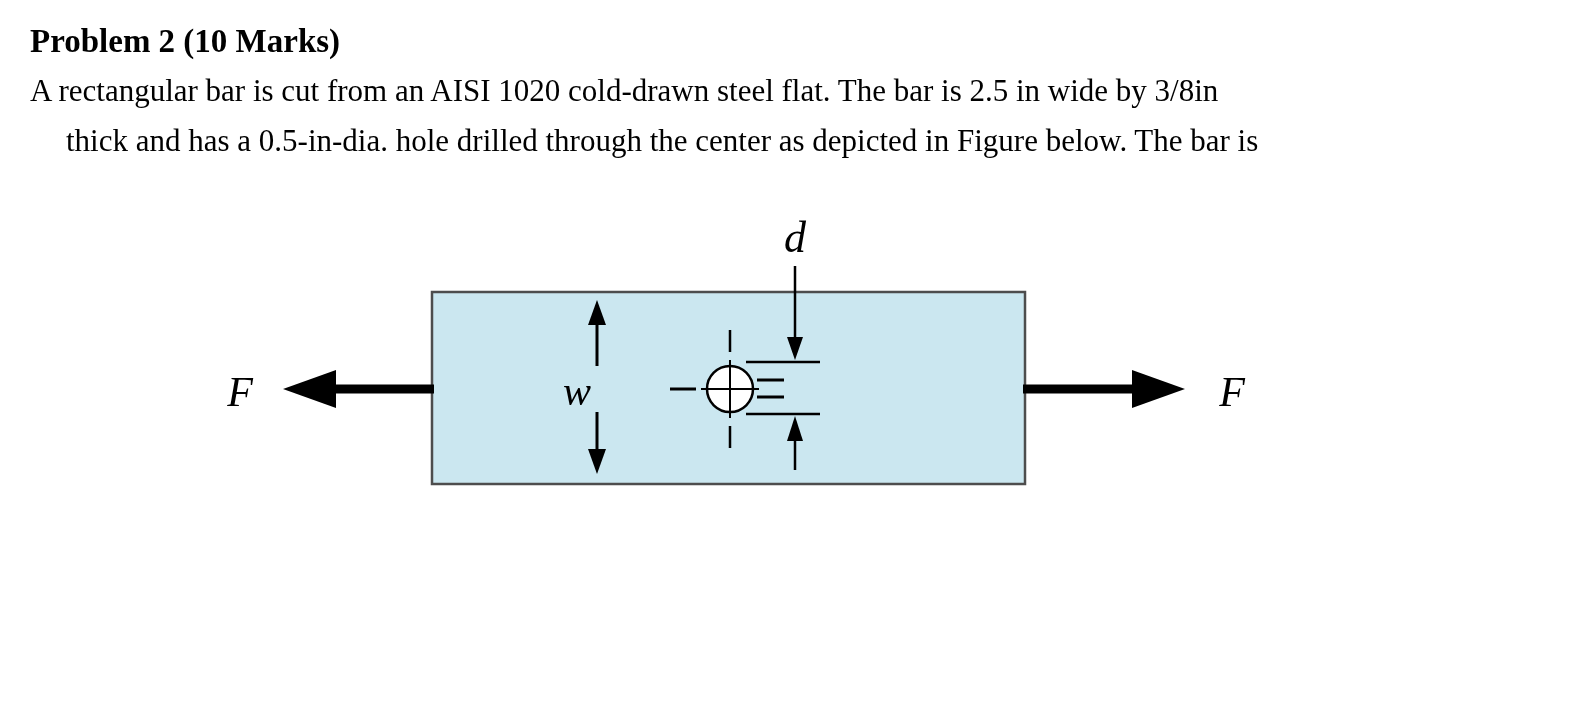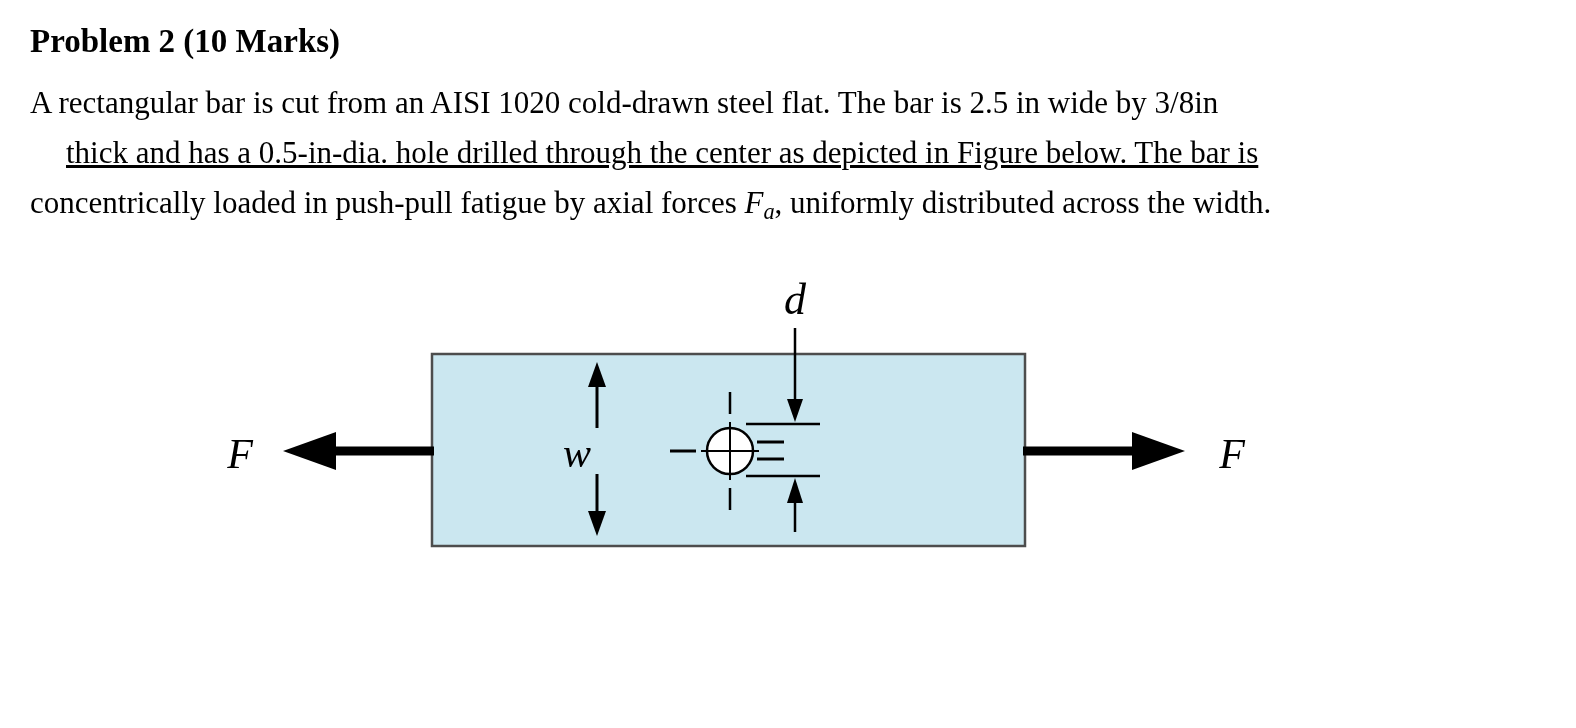--- a/index.html
+++ b/index.html
@@ -17,30 +17,29 @@
   .page {
     padding: 18px 46px 0 30px;
   }
   .title {
     font-size: 33px;
     font-weight: bold;
     line-height: 46px;
     white-space: nowrap;
   }
   .body-text {
-    margin-top: 14px;
+    margin-top: 2px;
   }
   .line {
     font-size: 31px;
     line-height: 50px;
     white-space: nowrap;
   }
   .line.indent {
     padding-left: 36px;
-    text-decoration: underline;
   }
   .it {
     font-style: italic;
   }
   sub.subit {
     font-style: italic;
     font-size: 0.72em;
     line-height: 0;
     vertical-align: -0.28em;
   }
@@ -62,21 +61,20 @@
 <div class="page">
 
   <div class="title">Problem 2 (10 Marks)</div>
 
   <div class="body-text">
 
     <div class="line"><span>A rectangular bar is cut from an AISI 1020 cold-drawn steel flat. The bar is 2.5 in wide by 3/8in</span></div>
 
     <div class="line indent"><span>thick and has a 0.5-in-dia. hole drilled through the center as depicted in Figure below. The bar is</span></div>
 
-    <div class="line"><span>concentrically loaded in push-pull fatigue by axial forces </span><span class="it">F</span><sub class="subit">a</sub><span>, uniformly distributed across the width.</span></div>
 
 
 
   </div>
 
   <div class="figure-wrap">
     <svg class="figure" width="1516" height="340" viewBox="30 0 1516 340" xmlns="http://www.w3.org/2000/svg">
 
       <rect x="432" y="98" width="593" height="192" stroke-width="2.5" fill="#cbe7f0"></rect>
       <rect x="432" y="98" width="593" height="192" fill="none" stroke-width="2.5" stroke="#4d4d4d"></rect>

